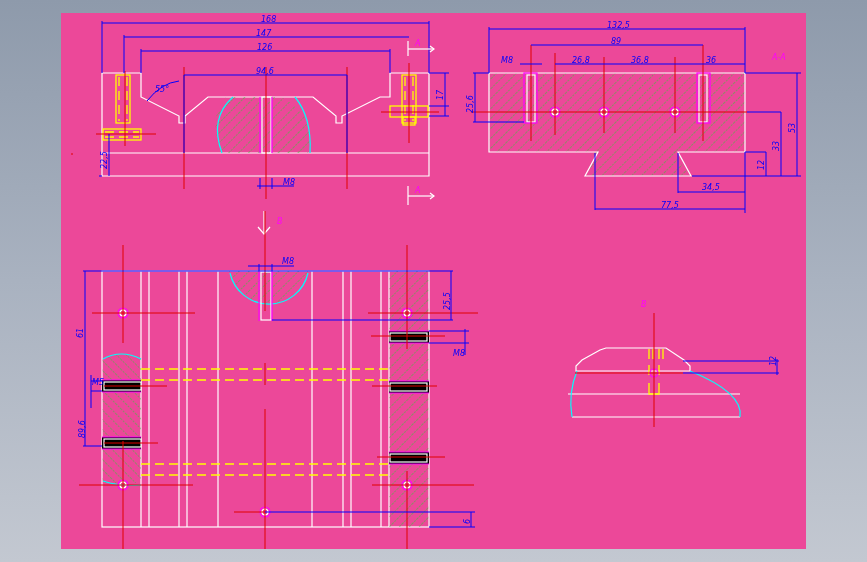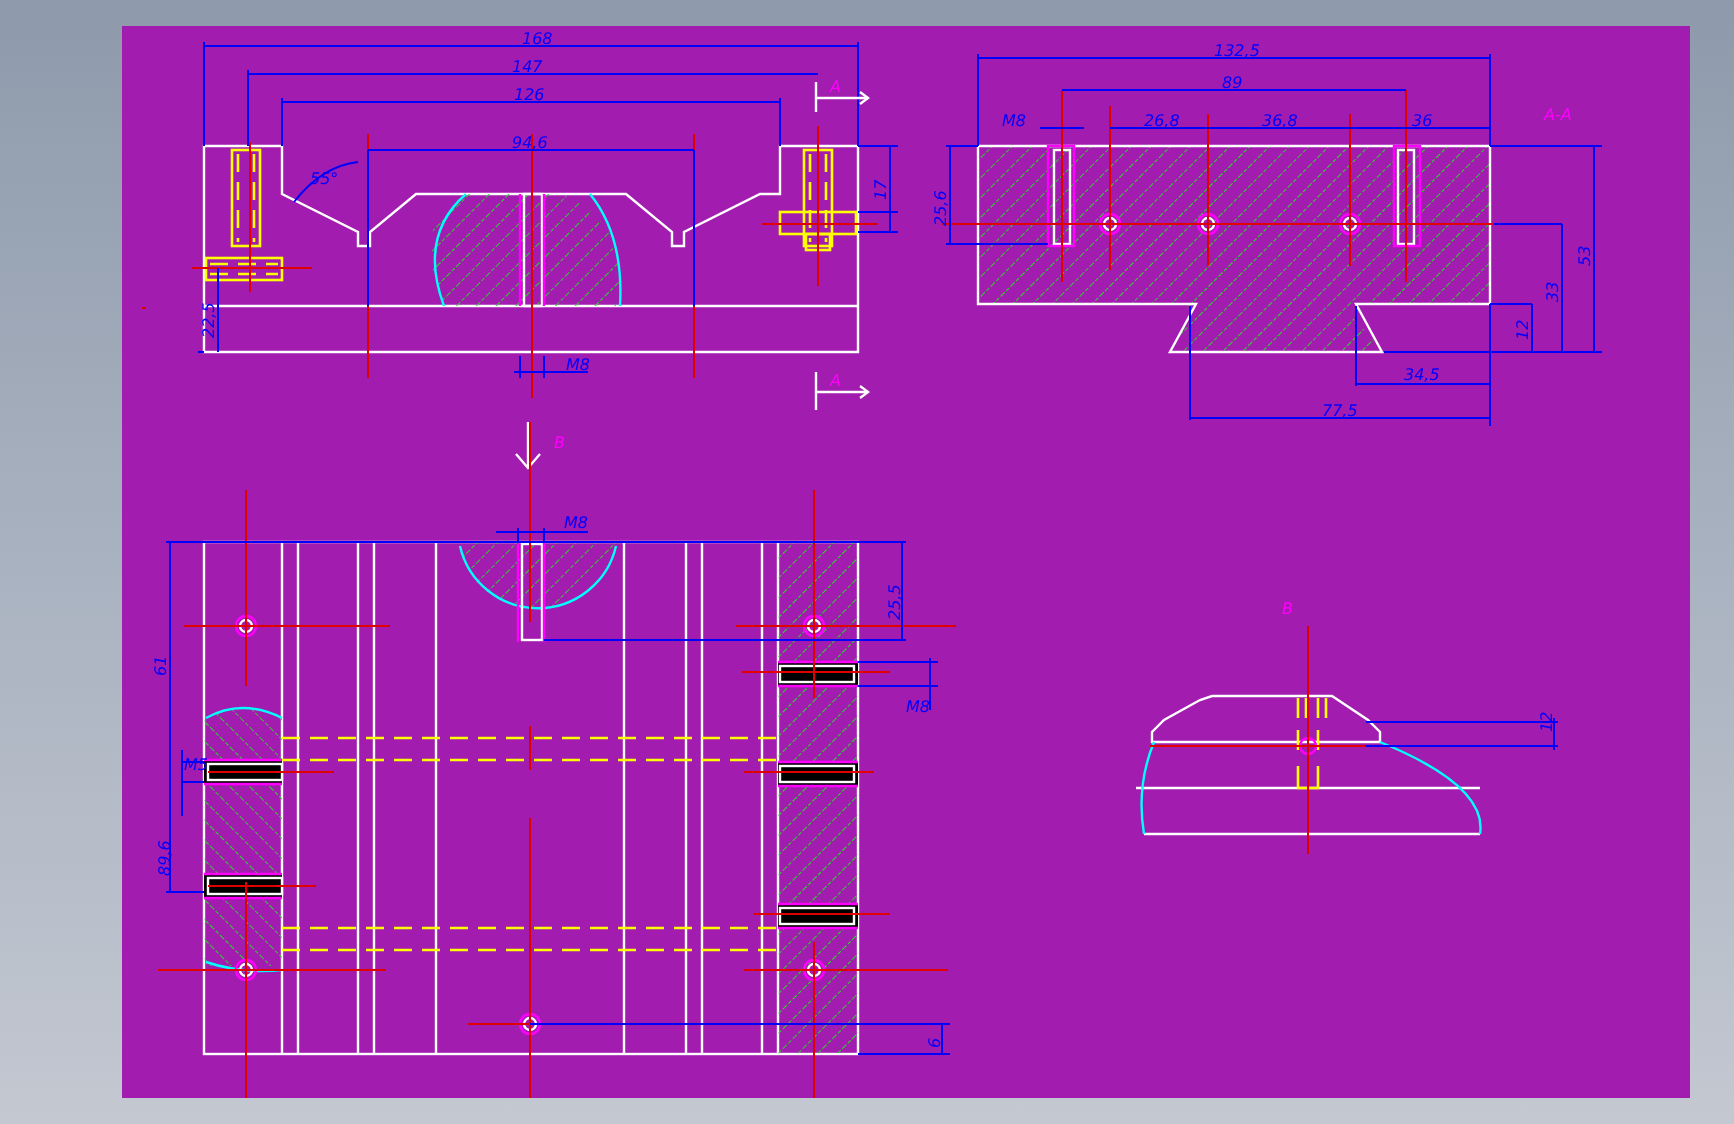--- a/index.html
+++ b/index.html
@@ -1,19 +1,19 @@
 <!DOCTYPE html>
 <html><head>
 <meta charset="utf-8">
 <style>
   html,body{margin:0;padding:0;}
   body{width:867px;height:562px;overflow:hidden;
     background:linear-gradient(180deg,#8e9aab 0%,#a9b2c0 50%,#c3c8d1 100%);
     font-family:"DejaVu Sans",sans-serif;position:relative;}
-  #canvas{position:absolute;left:61px;top:13px;width:745px;height:536px;background:#a21caf;padding-left:39px;}
+  #canvas{position:absolute;left:61px;top:13px;width:745px;height:536px;background:#ec4899;}
   svg{position:absolute;left:0;top:0;}
   .w{stroke:#fff;fill:none;stroke-width:1.2;}
   .r{stroke:#e00000;fill:none;stroke-width:1;}
   .b{stroke:#0000ff;fill:none;stroke-width:1;}
   .y{stroke:#ffff00;fill:none;stroke-width:1.3;}
   .yd{stroke:#ffff00;fill:none;stroke-width:1.3;stroke-dasharray:9,5;}
   .m{stroke:#ff00ff;fill:none;stroke-width:1.2;}
   .c{stroke:#00ffff;fill:none;stroke-width:1.2;}
   .dimt{fill:#0000ff;font-family:"DejaVu Sans",sans-serif;font-size:8px;font-style:italic;}
   .magt{fill:#ff00ff;font-family:"DejaVu Sans",sans-serif;font-size:8px;font-style:italic;}

